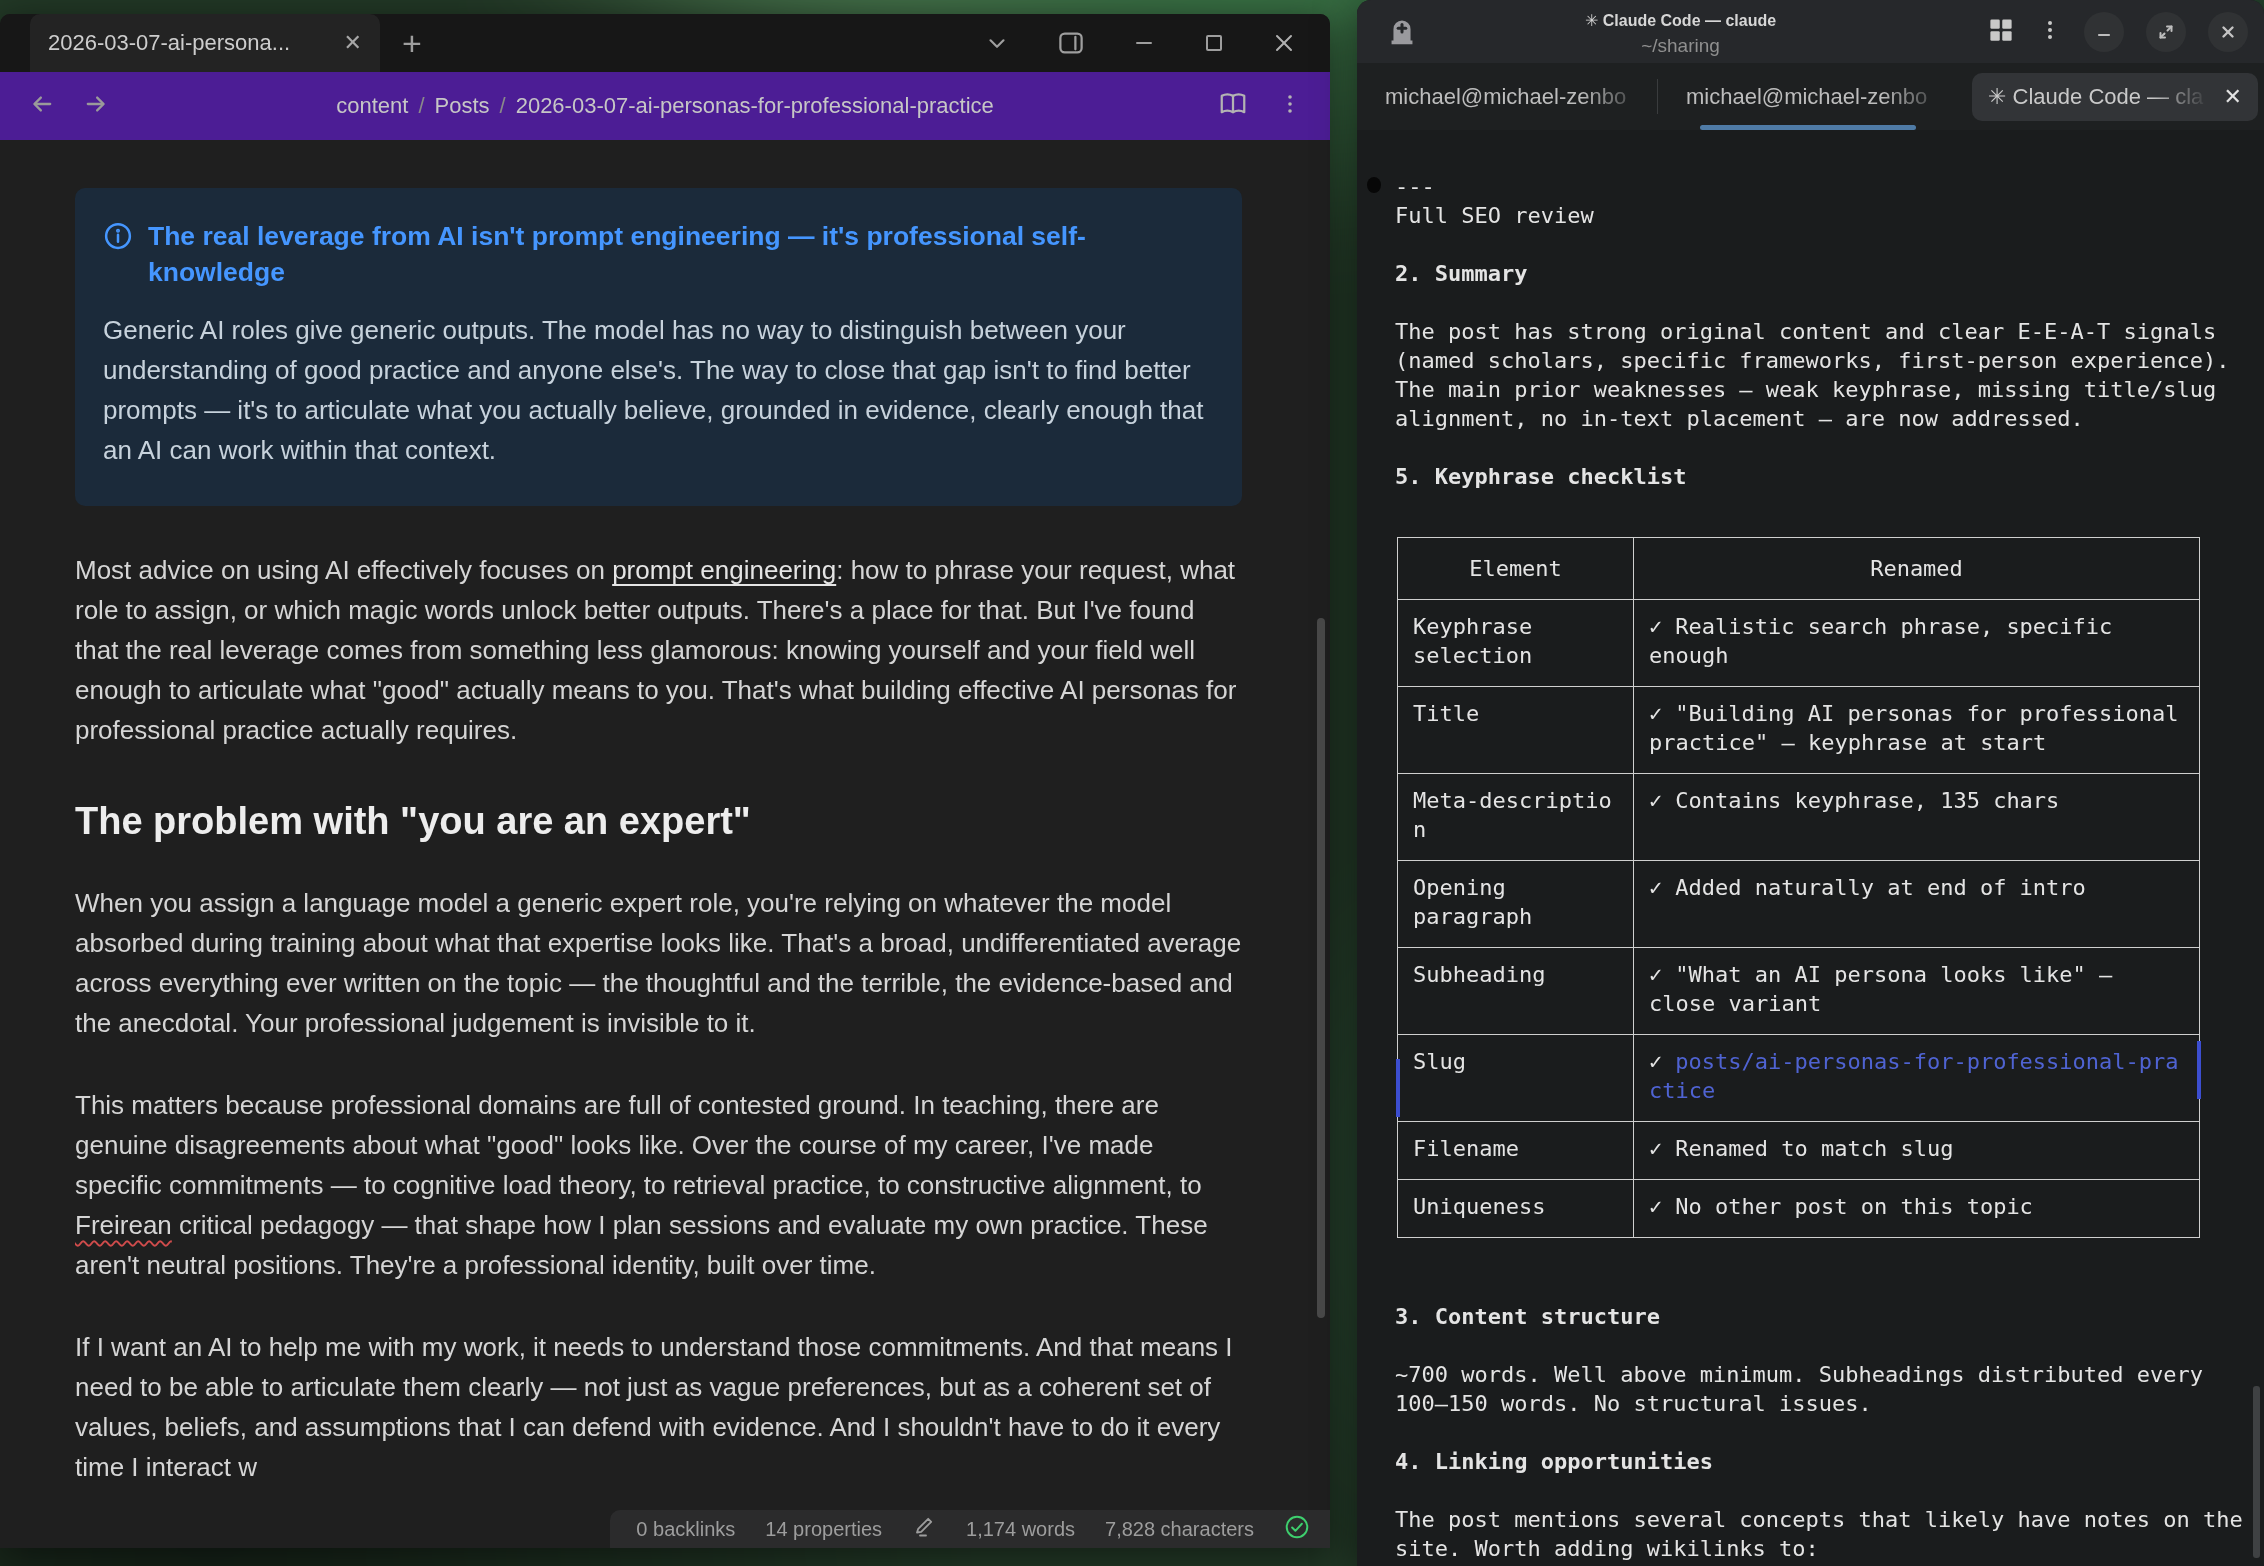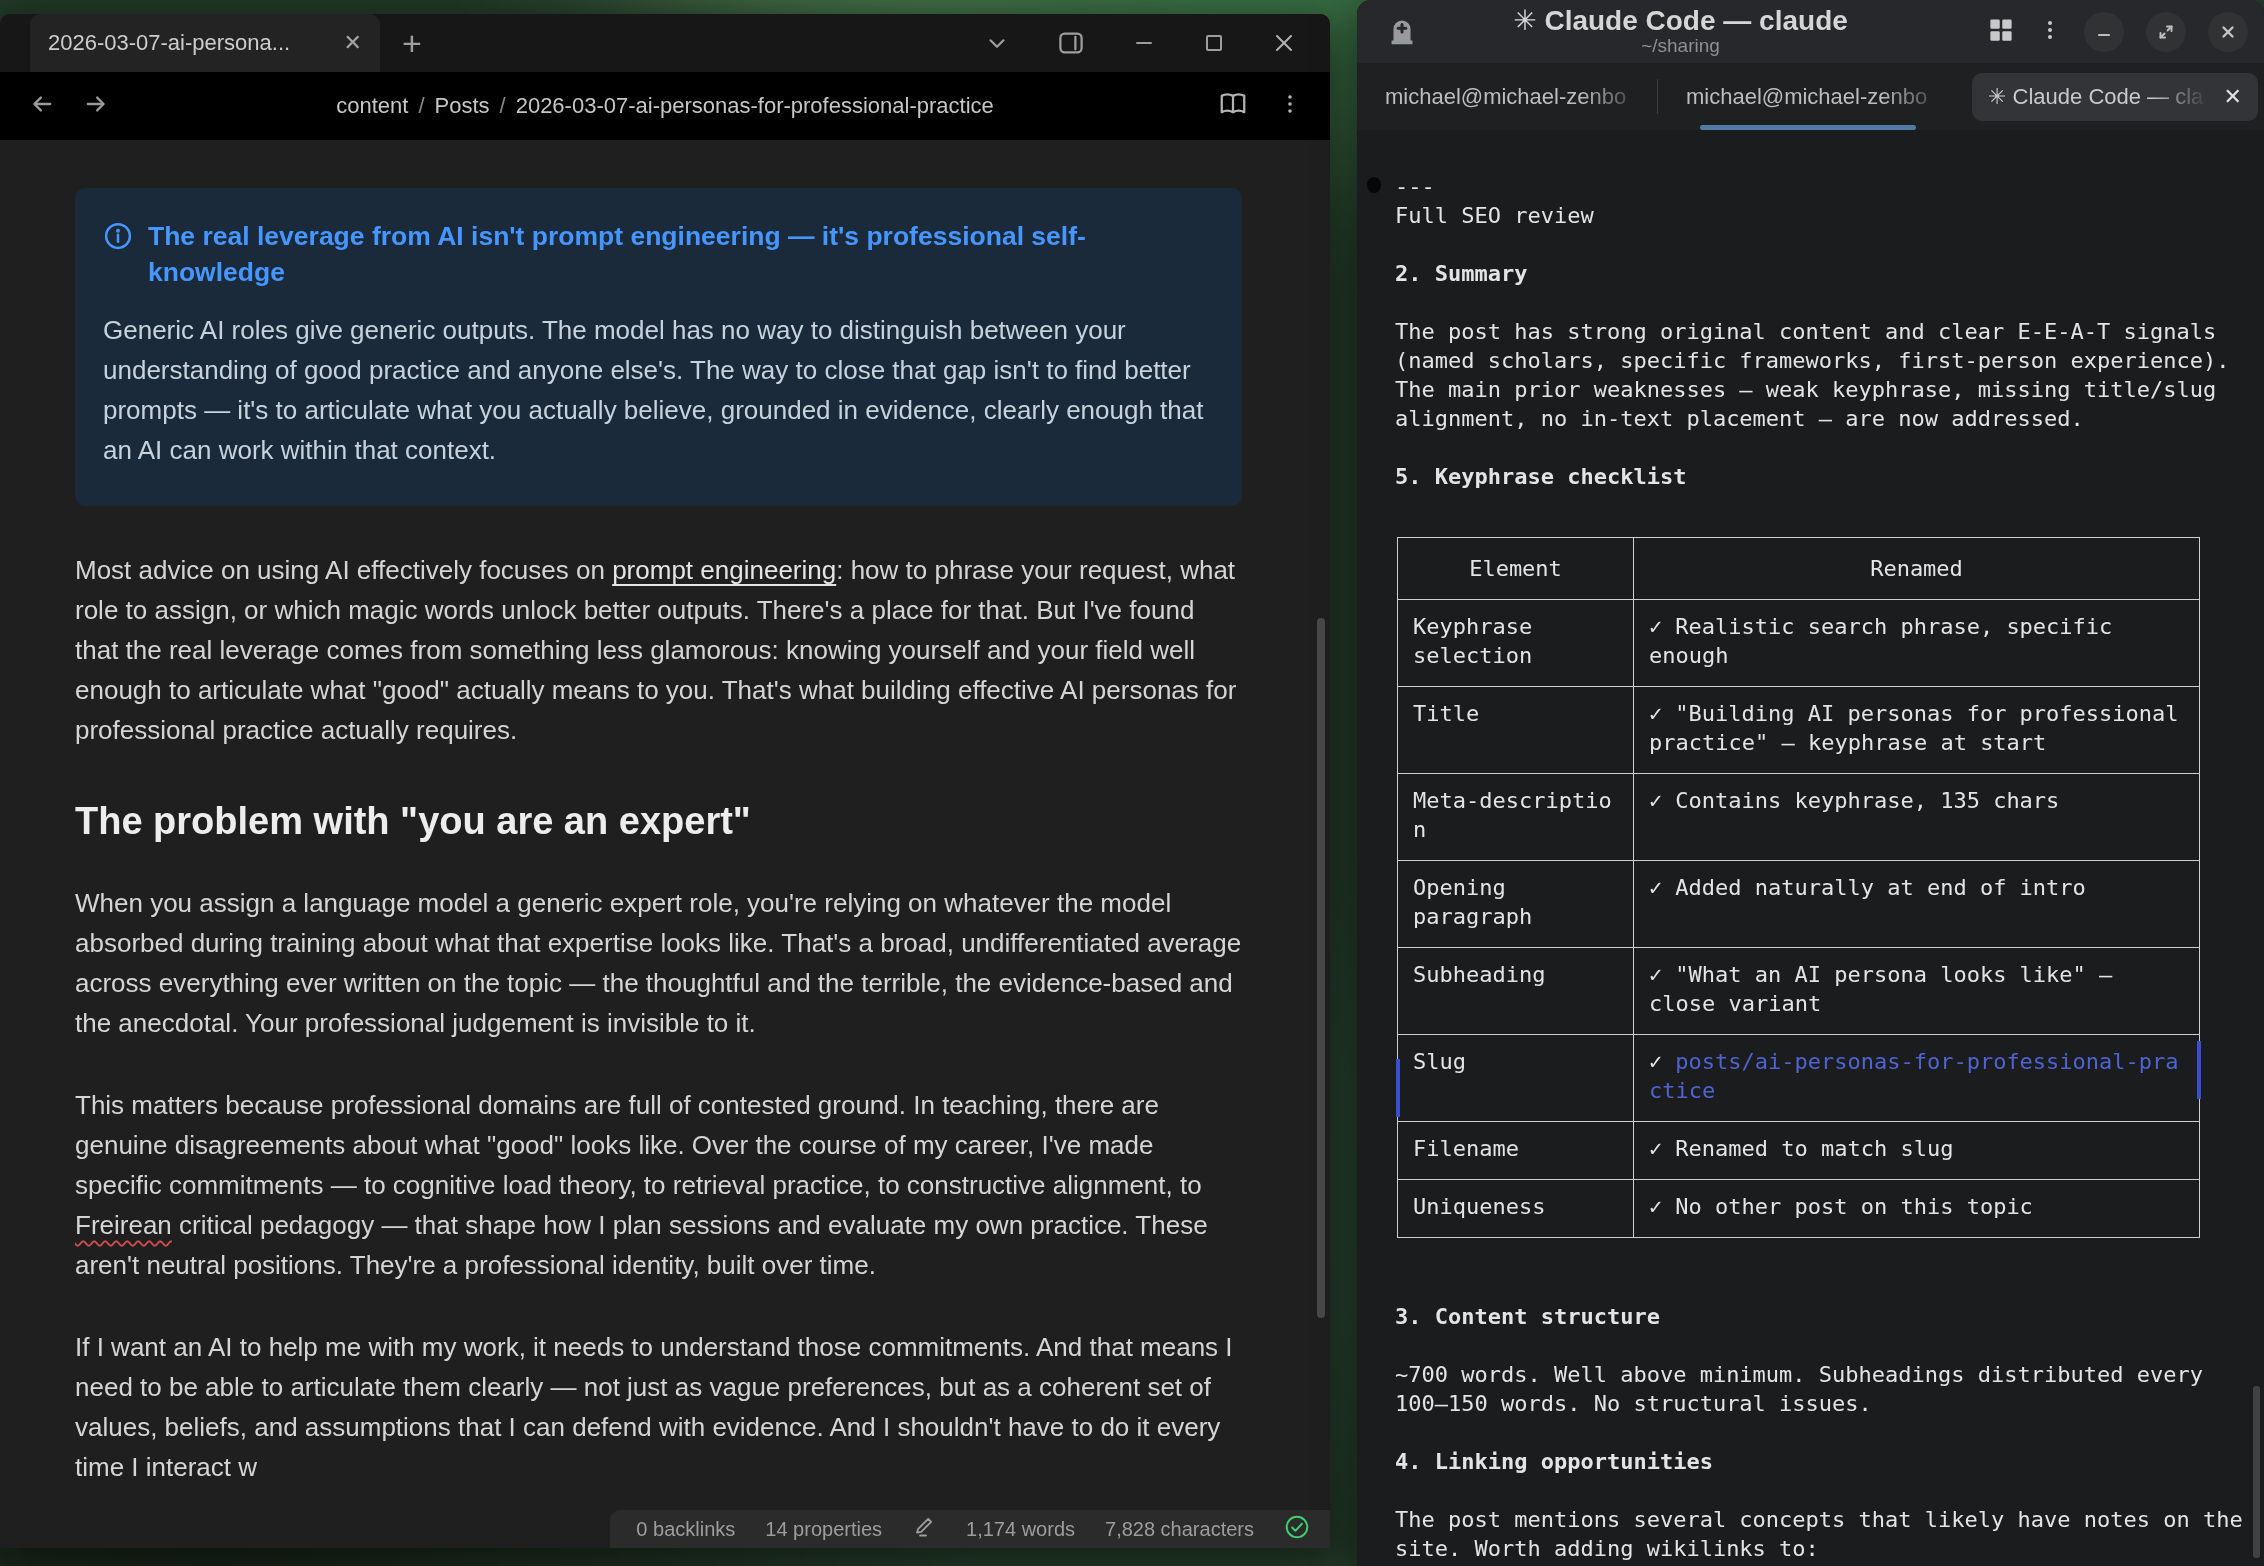--- a/index.html
+++ b/index.html
@@ -23,21 +23,21 @@
               border-radius:10px 10px 0 0; overflow:hidden; }
   .ob-tabstrip { height:58px; background:#171717; display:flex; align-items:stretch; }
   .ob-tab { margin-left:30px; width:350px; background:#232323; border-radius:10px 10px 0 0;
             display:flex; align-items:center; padding:0 18px; gap:14px; }
   .ob-tab-title { flex:1; font-size:22px; color:#cdcdcd; white-space:nowrap; overflow:hidden; }
   .ob-tab-close { color:#a7a7a7; font-size:22px; line-height:1; cursor:default; }
   .ob-newtab { color:#9e9e9e; font-size:34px; font-weight:300; display:flex; align-items:center; margin-left:22px; }
   .ob-controls { margin-left:auto; display:flex; align-items:center; gap:46px; padding-right:34px; }
   .ob-controls svg { display:block; }
 
-  .ob-header { height:68px; background:#000000; display:flex; align-items:center;
+  .ob-header { height:68px; background:#4c1d95; display:flex; align-items:center;
                padding:0 28px; position:relative; }
   .ob-nav { display:flex; gap:26px; align-items:center; }
   .ob-breadcrumb { position:absolute; left:50%; transform:translateX(-50%);
                    font-size:22px; color:#c6c6c6; white-space:nowrap; }
   .ob-breadcrumb .sep { color:#8a8a8a; padding:0 10px; }
   .ob-hdr-icons { margin-left:auto; display:flex; gap:30px; align-items:center; }
 
   .ob-content { position:relative; padding:48px 88px 0 75px; height:1408px; overflow:hidden; }
 
   .callout { background:#1b2a3a; border-radius:10px; padding:30px 30px 36px 28px;
@@ -60,21 +60,21 @@
   .ob-status .item { white-space:nowrap; }
 
   
   .terminal { left:1357px; top:0; width:907px; height:1566px; background:#1a1c1d;
               border-radius:14px 14px 0 0; overflow:hidden; }
   .t-titlebar { height:63px; background:#26282b; position:relative;
                 display:flex; align-items:center; }
   .t-appicon { position:absolute; left:26px; top:14px; }
   .t-titles { position:absolute; left:70px; right:330px; top:0; height:63px;
               display:flex; flex-direction:column; align-items:center; justify-content:center; }
-  .t-title { font-size:28px; font-weight:700; color:#d6d6d6; line-height:28px; white-space:nowrap; }
+  .t-title { font-size:16px; font-weight:700; color:#d6d6d6; line-height:28px; white-space:nowrap; }
   .t-subtitle { font-size:19px; color:#8f8f8f; line-height:22px; }
   .t-tb-icons { position:absolute; right:16px; top:0; height:63px; display:flex; align-items:center; gap:22px; }
   .t-circle { width:40px; height:40px; border-radius:50%; background:#303234;
               display:flex; align-items:center; justify-content:center; }
 
   .t-tabbar { height:67px; background:#1e2021; display:flex; align-items:stretch; position:relative; }
   .t-tab { width:300px; display:flex; align-items:center; padding-left:28px;
            font-size:22px; color:#bdbdbd; position:relative; white-space:nowrap; overflow:hidden; }
   .t-tab .lbl { display:block; width:100%; }
   .fade { -webkit-mask-image:linear-gradient(90deg,#000 72%,transparent 97%);

